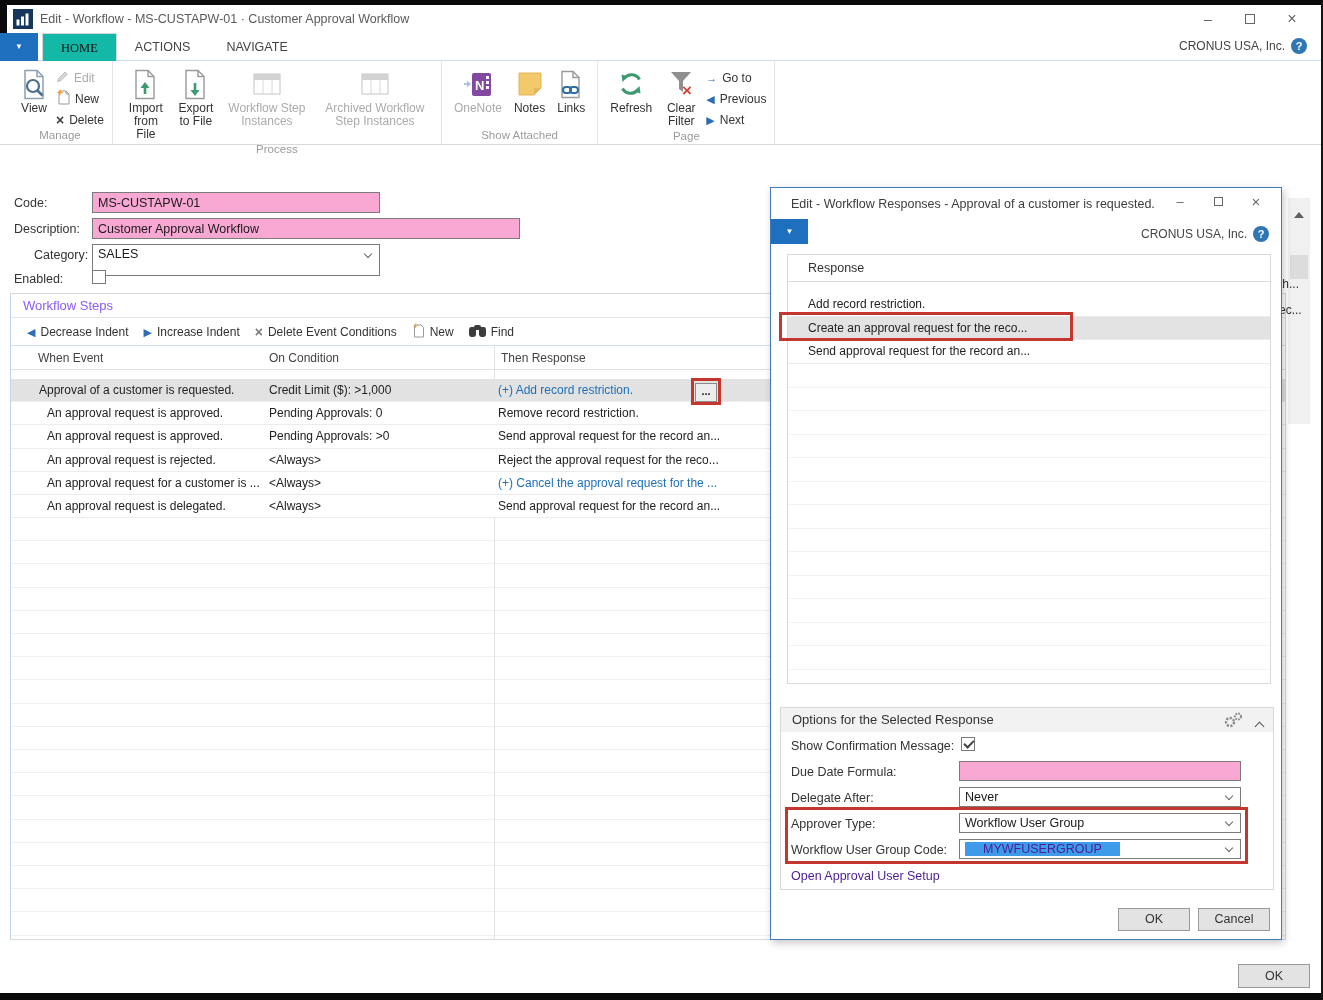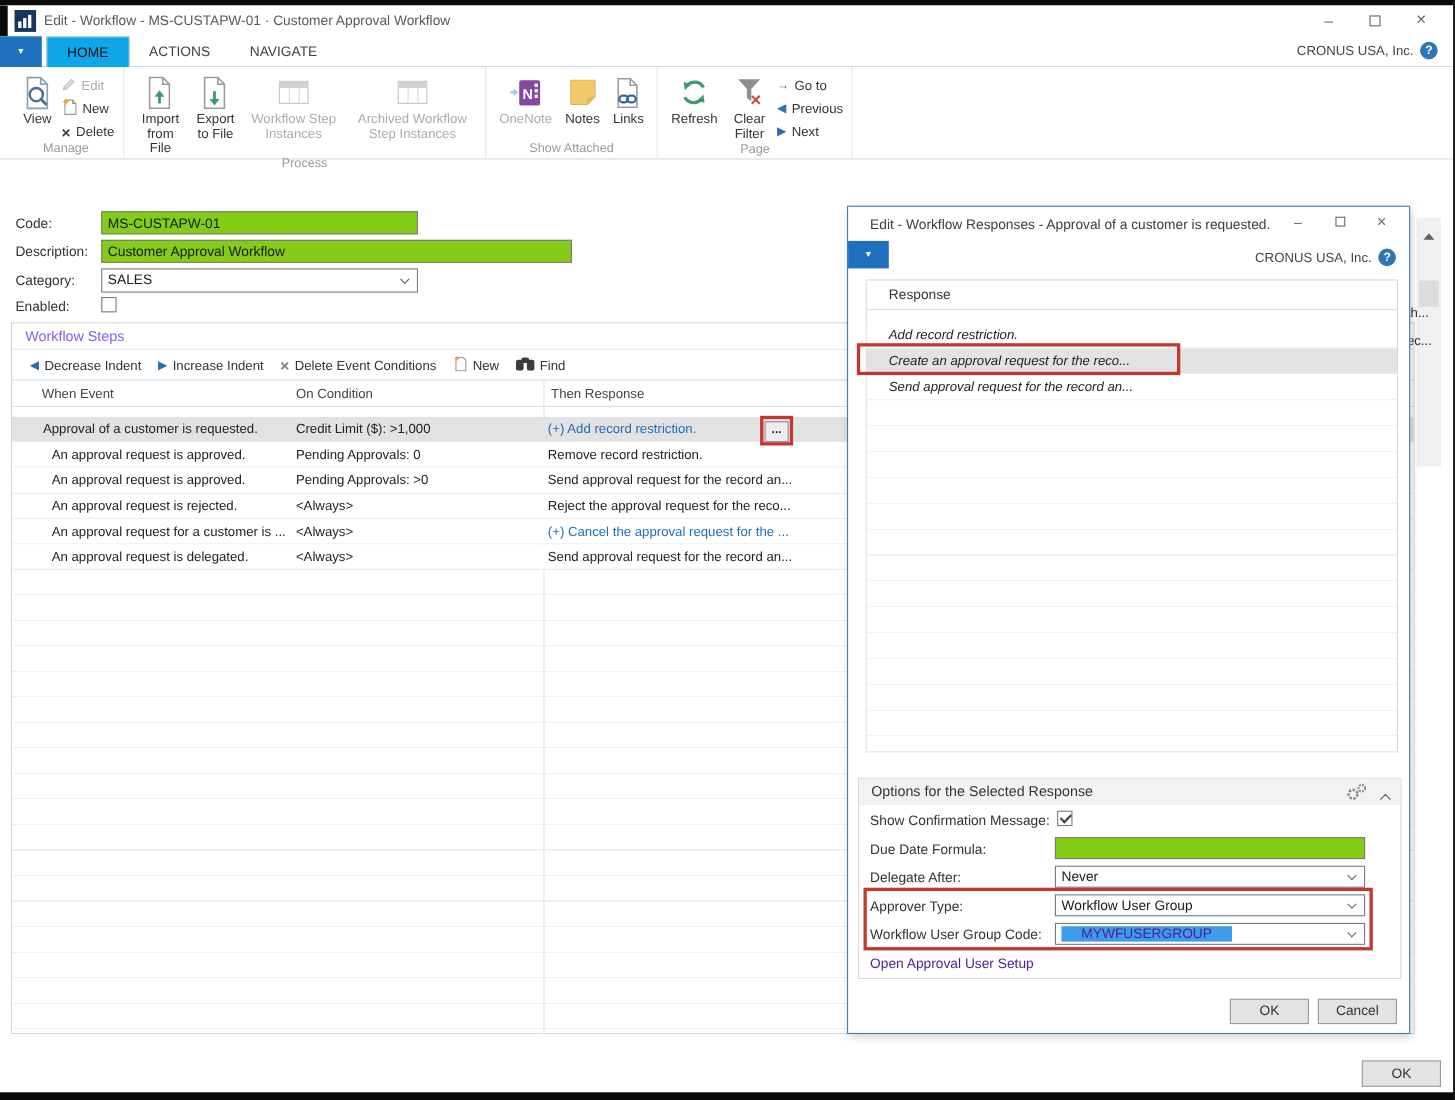--- a/index.html
+++ b/index.html
@@ -18,43 +18,43 @@
   .title-text { position:absolute; left:40px; top:7px; font-size:12.5px; color:#5a5a5a; }
   .win-controls { position:absolute; right:8px; top:2px; display:flex; }
   .wc { width:42px; height:24px; text-align:center; color:#666; font-size:14px; line-height:24px; }
   .wc .sq { display:inline-block; width:10px; height:10px; border:1px solid #666; margin-top:7px; }
 
   
   .tabrow { position:absolute; top:33px; left:0; right:2px; height:28px; background:#fff; border-bottom:1px solid #c9ddf0; }
   .menu-btn { position:absolute; left:0; top:0; width:38px; height:28px; background:#1e70bf; color:#fff; text-align:center; font-size:8px; line-height:28px; cursor:default; }
   .tabs { position:absolute; left:42px; top:0; display:flex; height:28px; }
   .tab { padding:0 18px; font-size:12.5px; color:#444; line-height:28px; }
-  .tab.active { background:#0ea5e9; border:1px solid #d6d6d6; border-bottom:none; color:#111; height:29px; }
+  .tab.active { background:#14b8a6; border:1px solid #d6d6d6; border-bottom:none; color:#111; height:29px;font-family:Liberation Serif, serif; }
   .company-row { position:absolute; right:14px; top:5px; display:flex; align-items:center; gap:6px; font-size:12px; color:#444; }
   .help { display:inline-block; width:16px; height:16px; border-radius:50%; background:#2f76b5; color:#fff; font-size:11px; font-weight:bold; text-align:center; line-height:16px; }
 
   
   .ribbon { position:absolute; top:61px; left:0; right:2px; height:84px; background:#fff; border-bottom:1px solid #d9d9d9; display:flex; padding-left:8px; }
   .rgroup { display:flex; flex-direction:column; border-right:1px solid #e6e6e6; padding:0 8px; }
   .rbuttons { flex:1; display:flex; align-items:flex-start; gap:4px; padding-top:3px; }
   .rlabel { height:15px; text-align:center; font-size:11.5px; color:#9b9b9b; }
   .rlarge { display:flex; flex-direction:column; align-items:center; font-size:12px; color:#333; text-align:center; line-height:13px; padding:2px 4px; }
   .rlarge .ric { height:36px; display:flex; align-items:center; justify-content:center; }
   .rlarge.dim, .rsmall.dim { color:#ababab; }
   .rstack { display:flex; flex-direction:column; gap:4px; padding-top:5px; }
   .rsmall { display:flex; align-items:center; gap:5px; font-size:12px; color:#333; height:17px; white-space:nowrap; }
   .icx { font-weight:bold; font-size:14px; color:#3c3c3c; line-height:14px; }
   .tri { font-size:11px; color:#2e6db6; line-height:12px; }
   .w40{max-width:42px;} .w46{max-width:50px;} .w56{max-width:60px;} .w88{max-width:92px;justify-content:flex-end;} .w112{max-width:116px;}
 
   
   .pagetitle { position:absolute; left:14px; top:155px; font-size:20px; color:#1d76b5; }
   .flabel { position:absolute; left:14px; font-size:12.5px; color:#333; }
-  .inp { position:absolute; height:21px; border:1px solid #7b7b7b; font-size:12.5px; color:#1a1a1a; padding:0 5px; background:#84cc16; font-family:"Liberation Sans", sans-serif; }
-  .selbox { position:absolute; height:22px; border:1px solid #7b7b7b; background:#fff; font-size:12.5px; color:#1a1a1a; line-height:19px; padding:0 5px; }
+  .inp { position:absolute; height:21px; border:1px solid #7b7b7b; font-size:12.5px; color:#1a1a1a; padding:0 5px; background:#f9a8d4; font-family:"Liberation Sans", sans-serif; }
+  .selbox { position:absolute; height:32px; border:1px solid #7b7b7b; background:#fff; font-size:12.5px; color:#1a1a1a; line-height:19px; padding:0 5px; }
   .chev { position:absolute; right:8px; top:6px; width:6px; height:6px; border-right:1.5px solid #666; border-bottom:1.5px solid #666; transform:rotate(45deg); }
   .cb { width:14px; height:14px; border:1px solid #7b7b7b; background:#fff; position:absolute; }
   .cb.checked::after { content:""; position:absolute; left:2px; top:2px; width:8px; height:4px; border-left:2px solid #444; border-bottom:2px solid #444; transform:rotate(-45deg); }
 
   
   .wpanel { position:absolute; left:10px; top:293px; width:1276px; height:647px; border:1px solid #d9d9d9; border-left-color:#c3d6e8; background:#fff; }
   .wp-header { height:24px; border-bottom:1px solid #e6e6e6; font-size:13px; color:#8b5cf6; line-height:24px; padding-left:12px; }
   .wp-toolbar { height:28px; border-bottom:1px solid #cfe0f0; display:flex; align-items:center; gap:7px; padding-left:12px; font-size:12px; color:#333; }
   .tbi { display:flex; align-items:center; gap:5px; padding:0 4px; }
   .gridwrap { position:absolute; left:0; top:52px; right:0; bottom:0; display:flex; flex-direction:column; }
@@ -81,21 +81,21 @@
   .dtitle { position:absolute; left:20px; top:9px; font-size:12.5px; color:#3c3c3c; }
   .dctrls { position:absolute; right:6px; top:3px; display:flex; }
   .dctrls .wc { width:38px; height:22px; line-height:22px; font-size:13px; }
   .dctrls .wc .sq { width:9px; height:9px; margin-top:6px; }
   .dmenu-btn { position:absolute; left:0px; top:31px; width:37px; height:25px; background:#1e70bf; color:#fff; text-align:center; font-size:8px; line-height:25px; }
   .dcompany { position:absolute; right:12px; top:38px; display:flex; align-items:center; gap:6px; font-size:12px; color:#444; }
 
   .dlist { position:absolute; left:16px; top:66px; width:484px; height:430px; border:1px solid #d9d9d9; }
   .dlist-head { height:27px; border-bottom:1px solid #dcdcdc; font-size:12.5px; color:#333; line-height:27px; padding-left:20px; }
   .dpad { height:11px; }
-  .drow { position:relative; height:23.5px; border-bottom:1px solid #ececec; font-size:12px; color:#222; background:#fff;font-style:italic; }
+  .drow { position:relative; height:23.5px; border-bottom:1px solid #ececec; font-size:12px; color:#222; background:#fff; }
   .drow span { position:absolute; left:20px; top:4px; white-space:nowrap; }
   .drow.sel { background:#e3e3e3; }
   .dfill { position:absolute; left:0; right:0; top:109px; bottom:0; background:repeating-linear-gradient(to bottom, #fff 0px, #fff 22.5px, #f2f2f2 22.5px, #f2f2f2 23.5px); }
 
   .opanel { position:absolute; left:9px; top:519px; width:494px; height:183px; border:1px solid #d9d9d9; }
   .ohead { height:24px; background:#f2f2f2; font-size:13px; color:#333; line-height:24px; padding-left:11px; position:relative; }
   .ohead-icons { position:absolute; right:10px; top:4px; display:flex; align-items:center; gap:12px; }
   .chev-up { width:7px; height:7px; border-right:1.6px solid #555; border-bottom:1.6px solid #555; transform:rotate(225deg); margin-top:4px; }
   .olabel { position:absolute; left:20px; font-size:12.5px; color:#333; white-space:nowrap; }
   .dlg-link { position:absolute; left:20px; top:681px; font-size:12.5px; color:#4c1d95; }
@@ -312,21 +312,21 @@
       </div>
       <div class="rlabel">Page</div>
     </div>
   </div>
 
 
   <span class="flabel" style="top:196px;">Code:</span>
   <input class="inp" style="left: 92px; top: 192px; width: 288px;" value="MS-CUSTAPW-01">
   <span class="flabel" style="top:222px;">Description:</span>
   <input class="inp" style="left: 92px; top: 218px; width: 428px;" value="Customer Approval Workflow">
-  <span class="flabel" style="top:248px;">Category:</span>
+  <span class="flabel" style="top:248px;margin-left:20px;">Category:</span>
   <div class="selbox" style="left:92px; top:244px; width:288px;">
     <span>SALES</span>
     <span class="chev"></span>
   </div>
   <span class="flabel" style="top:272px;">Enabled:</span>
   <div class="cb" style="left:92px; top:270px;"></div>
 
   <div class="wpanel">
     <div class="wp-header">Workflow Steps</div>
     <div class="wp-toolbar">

